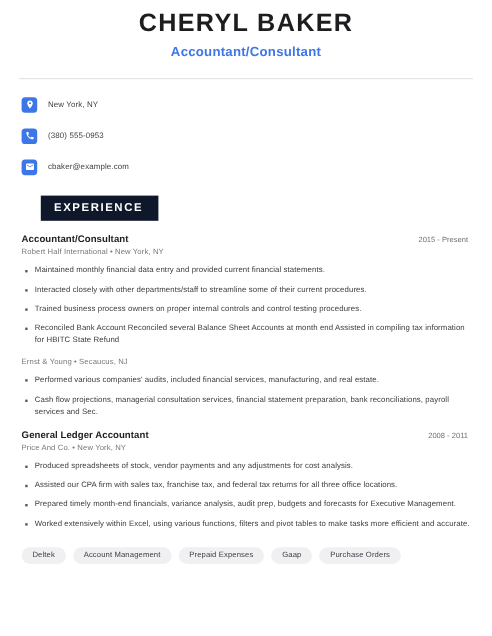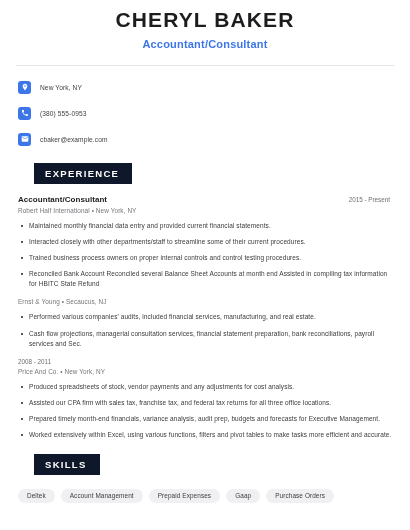--- a/index.html
+++ b/index.html
@@ -219,36 +219,36 @@
       <div class="job">
         <div class="job-org">Ernst &amp; Young • Secaucus, NJ</div>
         <ul class="bullets">
           <li>Performed various companies' audits, included financial services, manufacturing, and real estate.</li>
           <li>Cash flow projections, managerial consultation services, financial statement preparation, bank reconciliations, payroll services and Sec.</li>
         </ul>
       </div>
 
       <div class="job">
         <div class="job-head">
+          <span class="job-role">General Ledger Accountant</span>
           <span class="job-dates">2008 - 2011</span>
         </div>
         <div class="job-org">Price And Co. • New York, NY</div>
         <ul class="bullets">
           <li>Produced spreadsheets of stock, vendor payments and any adjustments for cost analysis.</li>
           <li>Assisted our CPA firm with sales tax, franchise tax, and federal tax returns for all three office locations.</li>
           <li>Prepared timely month-end financials, variance analysis, audit prep, budgets and forecasts for Executive Management.</li>
           <li>Worked extensively within Excel, using various functions, filters and pivot tables to make tasks more efficient and accurate.</li>
         </ul>
       </div>
 
     </div>
   </div>
 
   <div class="section">
-    <div class="section-badge">SKILLS</div>
     <div class="skills-wrap">
       <span class="skill-tag">Deltek</span>
       <span class="skill-tag">Account Management</span>
       <span class="skill-tag">Prepaid Expenses</span>
       <span class="skill-tag">Gaap</span>
       <span class="skill-tag">Purchase Orders</span>
 
     </div>
   </div>
 

